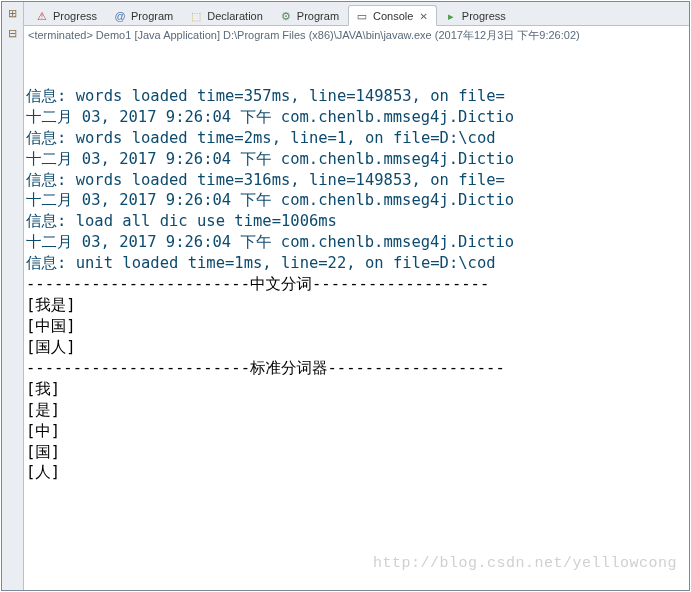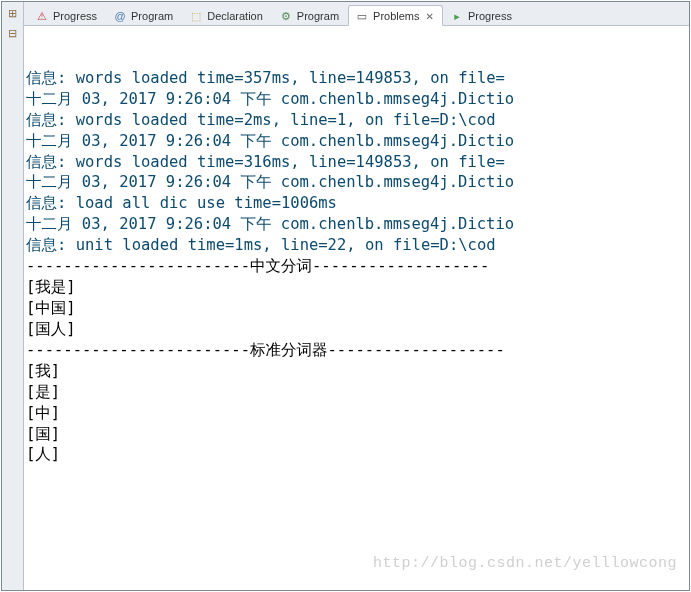--- a/index.html
+++ b/index.html
@@ -149,25 +149,26 @@
         <div class="tab">
           <span class="tab-icon declaration-icon">⬚</span>
           <span>Declaration</span>
         </div>
         <div class="tab">
           <span class="tab-icon servers-icon">⚙</span>
           <span>Program</span>
         </div>
         <div class="tab active">
           <span class="tab-icon console-icon">▭</span>
-          <span>Problems</span>
+          <span>Console</span>
           <span class="tab-close">✕</span>
         </div>
         <div class="tab">
           <span class="tab-icon progress-icon">▸</span>
           <span>Progress</span>
         </div>
       </div>
+    <div class="status-line">&lt;terminated&gt; Demo1 [Java Application] D:\Program Files (x86)\JAVA\bin\javaw.exe (2017年12月3日 下午9:26:02)</div>
     <div class="console-body" id="console-body">
       <div class="console-line red">信息: words loaded time=357ms, line=149853, on file=</div><div class="console-line red">十二月 03, 2017 9:26:04 下午 com.chenlb.mmseg4j.Dictio</div><div class="console-line red">信息: words loaded time=2ms, line=1, on file=D:\cod</div><div class="console-line red">十二月 03, 2017 9:26:04 下午 com.chenlb.mmseg4j.Dictio</div><div class="console-line red">信息: words loaded time=316ms, line=149853, on file=</div><div class="console-line red">十二月 03, 2017 9:26:04 下午 com.chenlb.mmseg4j.Dictio</div><div class="console-line red">信息: load all dic use time=1006ms</div><div class="console-line red">十二月 03, 2017 9:26:04 下午 com.chenlb.mmseg4j.Dictio</div><div class="console-line red">信息: unit loaded time=1ms, line=22, on file=D:\cod</div><div class="console-line black">------------------------中文分词-------------------</div><div class="console-line black">[我是]</div><div class="console-line black">[中国]</div><div class="console-line black">[国人]</div><div class="console-line black">------------------------标准分词器-------------------</div><div class="console-line black">[我]</div><div class="console-line black">[是]</div><div class="console-line black">[中]</div><div class="console-line black">[国]</div><div class="console-line black">[人]</div><div class="watermark">http://blog.csdn.net/yelllowcong</div>
     </div>
   </div>
 </div>
 
 </body></html>

